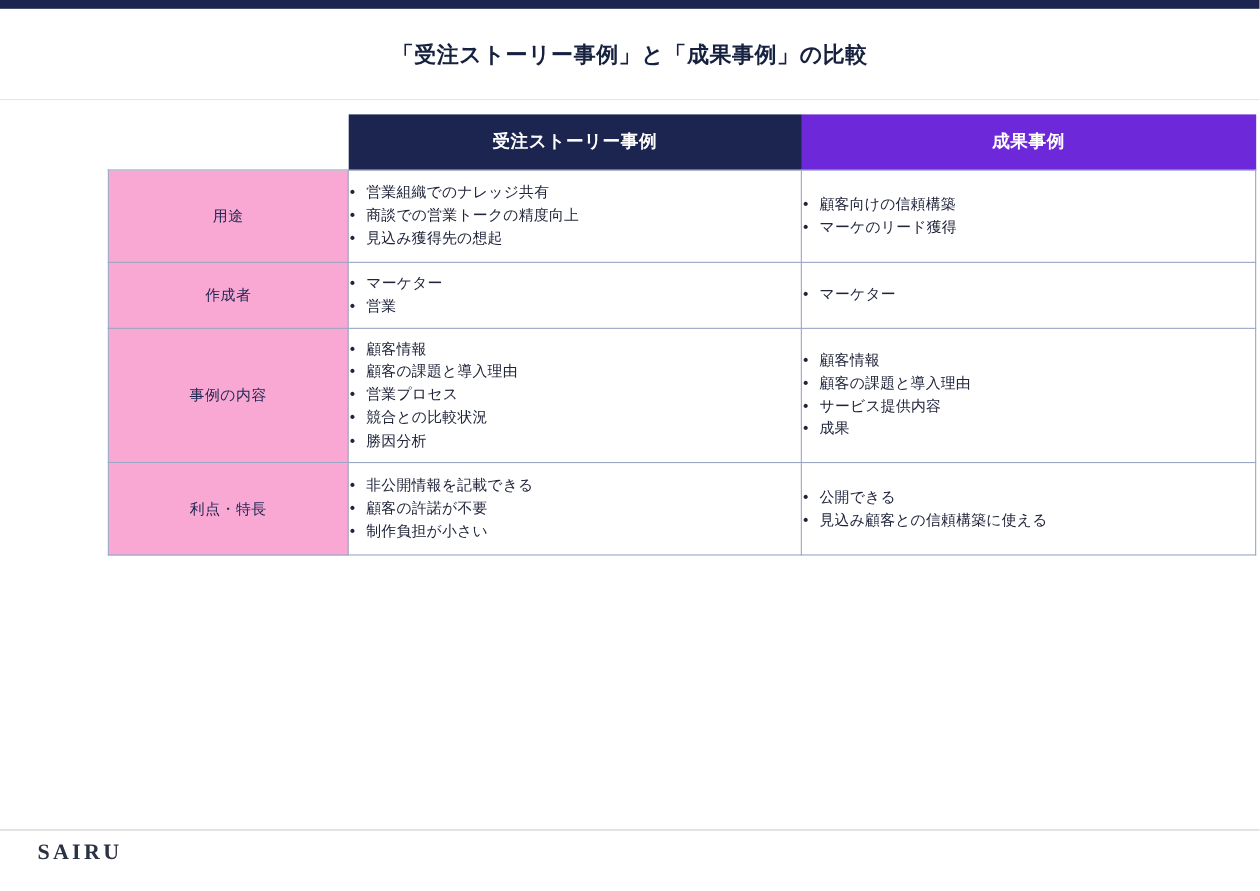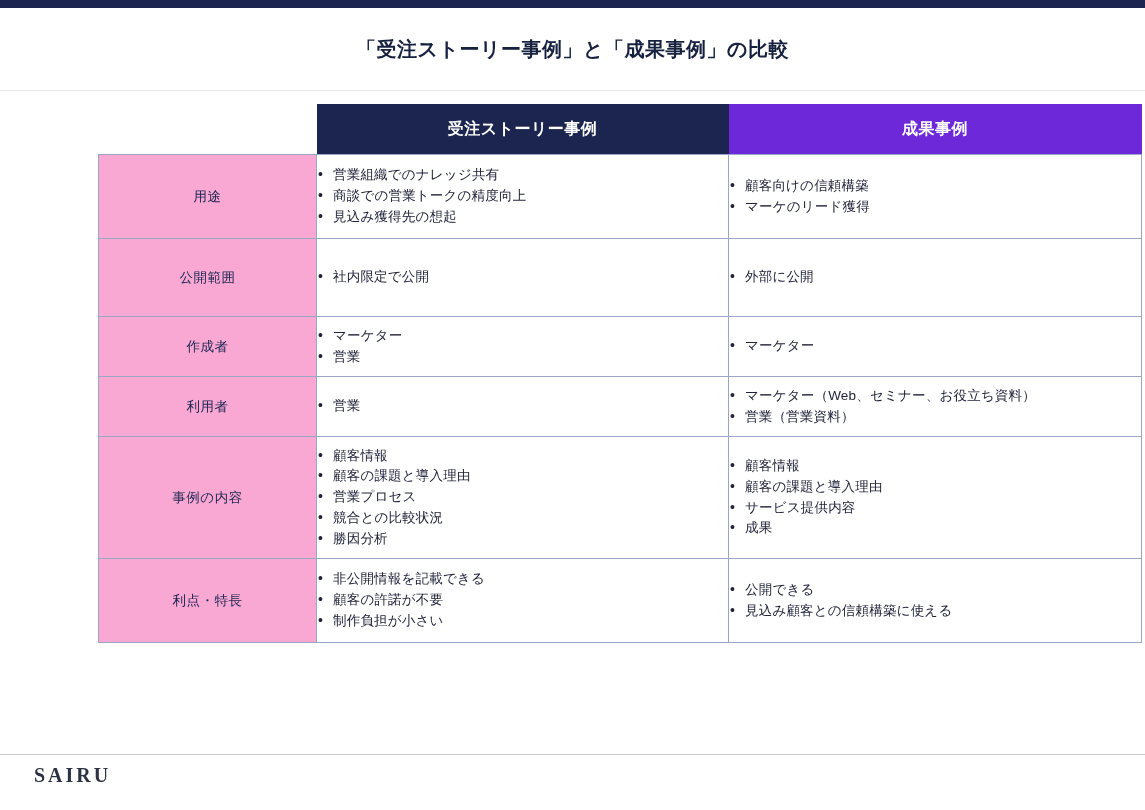--- a/index.html
+++ b/index.html
@@ -166,63 +166,36 @@
             </ul>
           </td>
           <td class="cell">
             <ul>
               <li>顧客向けの信頼構築</li>
               <li>マーケのリード獲得</li>
             </ul>
           </td>
         </tr>
 
-        <tr style="height:78px;">
-          <td class="rowhead">公開範囲</td>
-          <td class="cell">
-            <ul>
-              <li>社内限定で公開</li>
-            </ul>
-          </td>
-          <td class="cell">
-            <ul>
-              <li>外部に公開</li>
-            </ul>
-          </td>
-        </tr>
 
         <tr style="height:60px;">
           <td class="rowhead">作成者</td>
           <td class="cell">
             <ul>
               <li>マーケター</li>
               <li>営業</li>
             </ul>
           </td>
           <td class="cell">
             <ul>
               <li>マーケター</li>
             </ul>
           </td>
         </tr>
 
-        <tr style="height:60px;">
-          <td class="rowhead">利用者</td>
-          <td class="cell">
-            <ul>
-              <li>営業</li>
-            </ul>
-          </td>
-          <td class="cell">
-            <ul>
-              <li>マーケター（Web、セミナー、お役立ち資料）</li>
-              <li>営業（営業資料）</li>
-            </ul>
-          </td>
-        </tr>
 
 
 
         <tr style="height:122px;">
           <td class="rowhead">事例の内容</td>
           <td class="cell">
             <ul>
               <li>顧客情報</li>
               <li>顧客の課題と導入理由</li>
               <li>営業プロセス</li>

